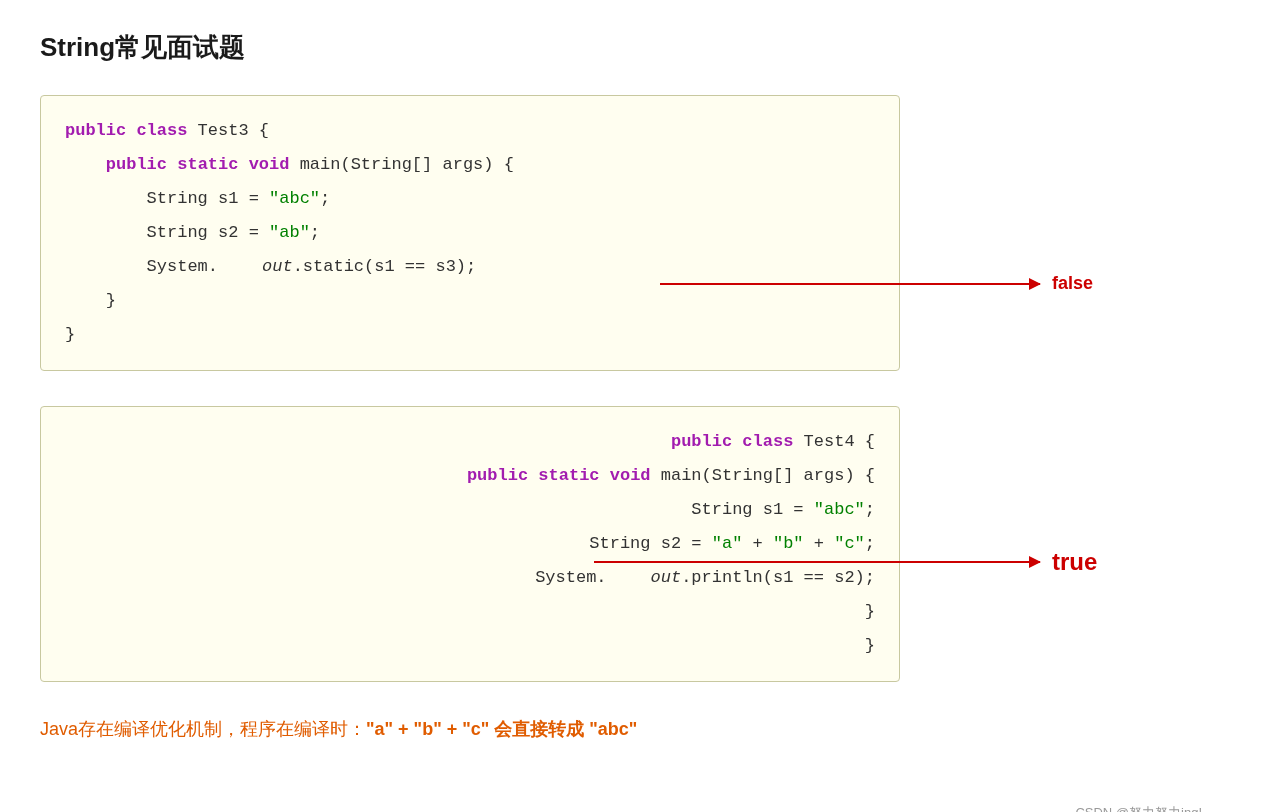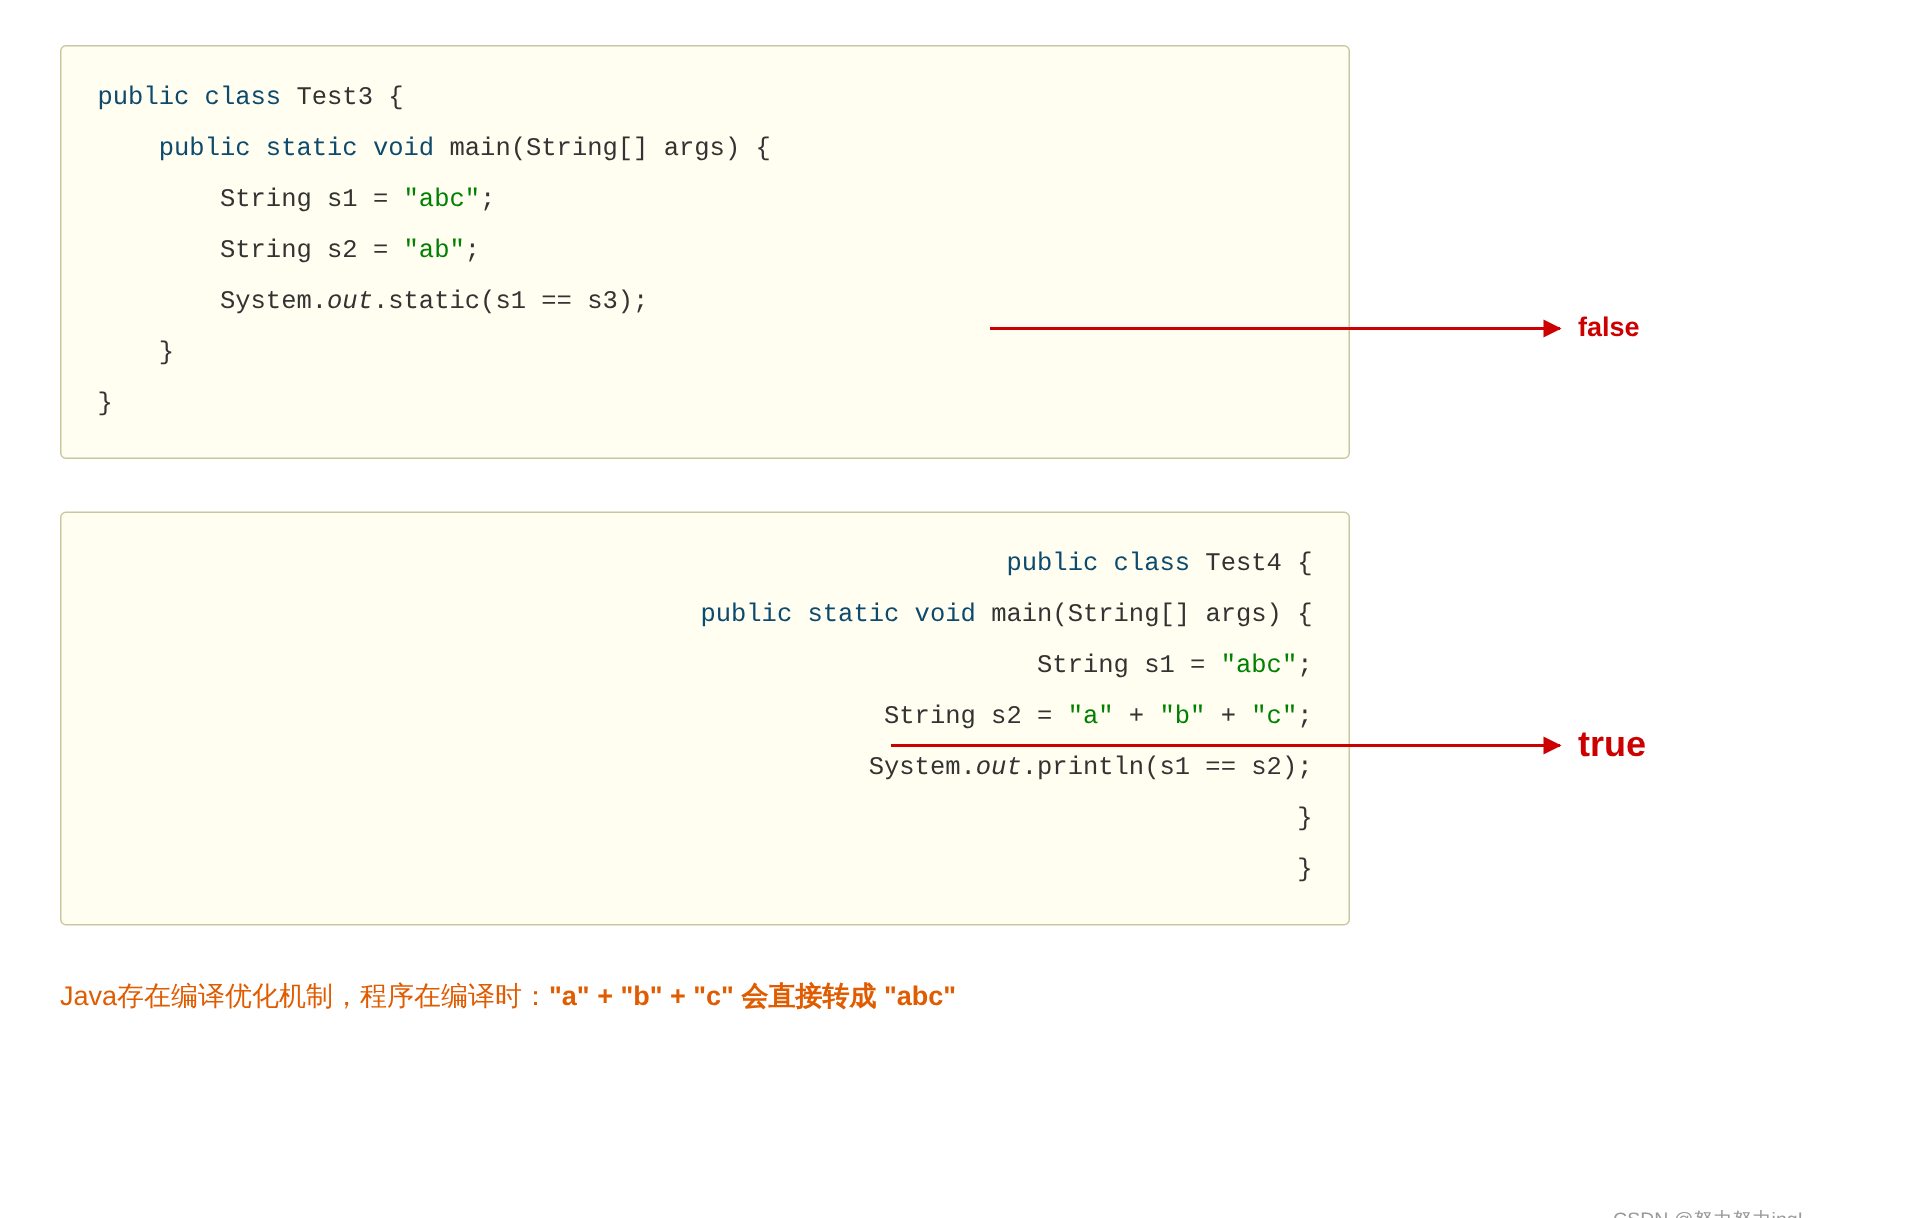--- a/index.html
+++ b/index.html
@@ -33,23 +33,23 @@
       font-family: 'Courier New', Courier, monospace;
       font-size: 17px;
       line-height: 2;
     }
 
     .code-line {
       display: block;
       white-space: pre;
     }
 
-    .kw { color: #0c4a6e; font-weight: normal; }
+    .kw { color: #a21caf; font-weight: bold; }
     .str { color: #008000; }
-    .italic { font-style: italic; }
+    .italic { font-style: italic; margin-left: 44px; }
     .plain { color: #333333; }
 
     .bottom-note {
       margin-top: 20px;
       font-size: 18px;
       color: #e05c00;
     }
 
     .bottom-note .bold-part {
       font-weight: bold;
@@ -67,20 +67,21 @@
     .page-container {
       position: relative;
       min-height: 812px;
     }
   </style>
 </head>
 <body>
 
 <div class="page-container">
 
+  <h1 class="page-title">String常见面试题</h1>
 
   <div class="code-block-wrapper" style="margin-bottom: 35px;">
     <div class="code-box">
 
       <span class="code-line"><span class="kw">public class</span><span class="plain"> Test3 {</span></span>
 
       <span class="code-line"><span class="plain">    </span><span class="kw">public static void</span><span class="plain"> main(String[] args) {</span></span>
 
       <span class="code-line"><span class="plain">        String s1 = </span><span class="str">"abc"</span><span class="plain">;</span></span>
 

